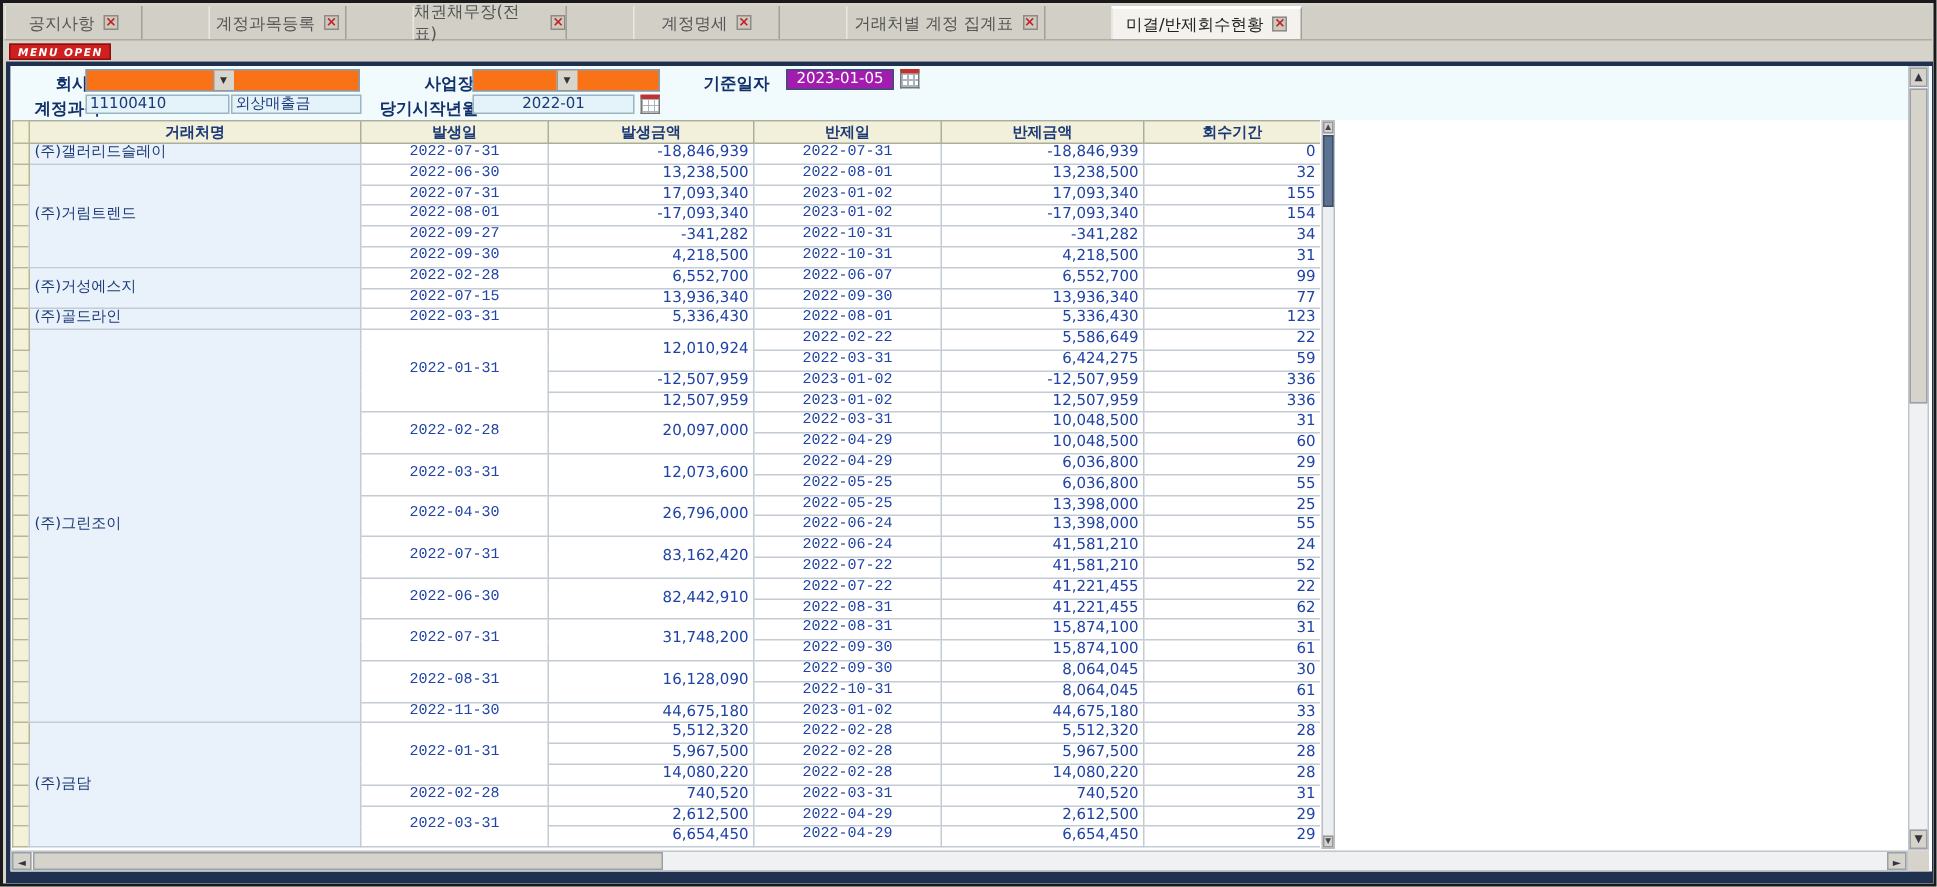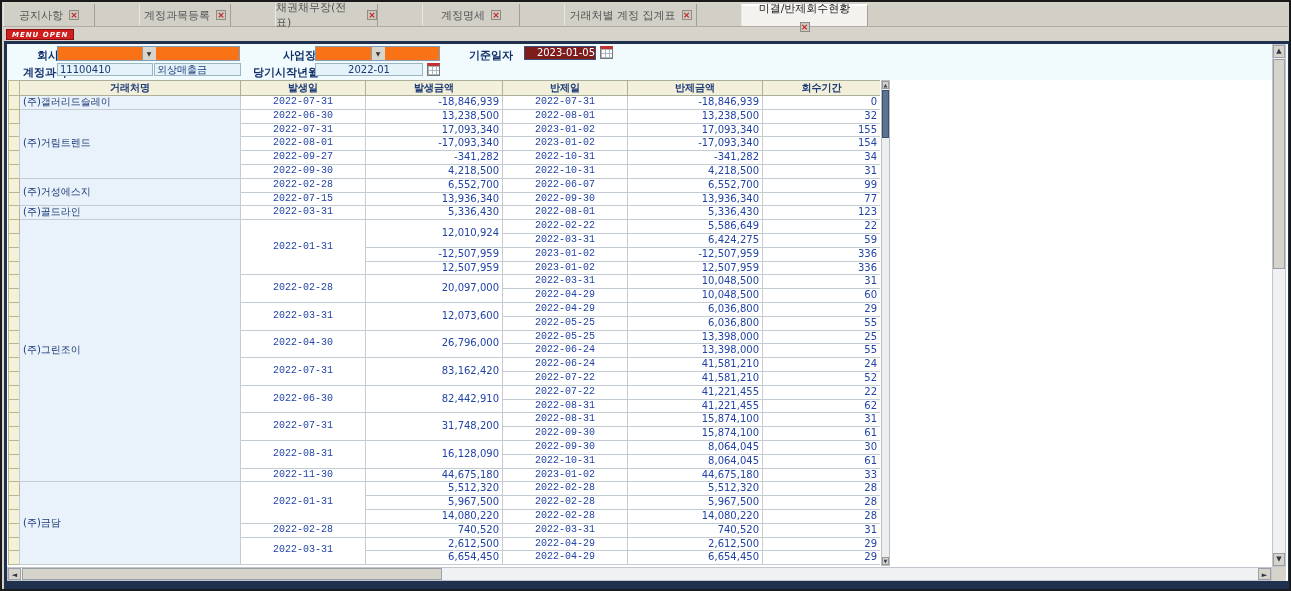--- a/index.html
+++ b/index.html
@@ -13,21 +13,21 @@
 
   
   .tabbar { position:absolute; left:1px; top:2px; width:1285px; height:23px;
     background:#d2cfc7; display:flex; border-bottom:1px solid #b0aca4;gap:44px; }
   .tab { display:flex; align-items:center; justify-content:center; gap:6px;
     font-size:11px; color:#555; background:#d2cfc7;
     border-right:1px solid #a39f97; border-left:1px solid #e9e7e1; }
   .tab:nth-child(1){width:92px}.tab:nth-child(2){width:92px}
   .tab:nth-child(3){width:103px}.tab:nth-child(4){width:98px}
   .tab:nth-child(5){width:133px}.tab:nth-child(6){width:127px}
-  .tab.active { background:#f3f2ee; color:#222; border-top:2px solid #fff;flex-direction:column; }
+  .tab.active { background:#f3f2ee; color:#222; border-top:2px solid #fff; }
   .tab-close { display:inline-block; width:10px; height:10px; line-height:8px;
     font-size:9px; font-weight:bold; text-align:center; color:#c22222;
     background:#ccc9c1; border:1px solid #8f8b83; }
 
   
   .menu-open { position:absolute; left:4px; top:27px; height:11px; padding:0 5px;
     background:#cf1f1f; border:1px solid #8c0f0f; color:#fff;
     font-size:7px; line-height:10px; font-weight:bold; font-style:italic; letter-spacing:1px; }
 
   
@@ -37,22 +37,22 @@
 
   
   .filterbar { position:absolute; left:0; top:0; right:0; height:36px; background:#f1fafd; }
   .flabel { position:absolute; font-size:11px; font-weight:bold; color:#12306a; white-space:nowrap; }
   .select { position:absolute; height:15px; background:#f97316; border:1px solid #7f9db9;
     display:flex; align-items:center;flex-direction:column; }
   .select-value { flex:1; padding-left:3px; font-size:10px; color:#1c3a78;
     white-space:nowrap; overflow:hidden; }
   .select-btn { width:14px; height:100%; background:#d8d5cd; border-left:1px solid #9b978f;
     font-size:6px; color:#333; display:flex; align-items:center; justify-content:center; }
-  .date-sel { position:absolute; height:14px; background:#7f1d1d; border:1px solid #3c4f77;
-    color:#fff; font-size:10px; line-height:12px; text-align:right; }
+  .date-sel { position:absolute; height:14px; background:#a21caf; border:1px solid #3c4f77;
+    color:#fff; font-size:10px; line-height:12px; text-align:center; }
   .field { position:absolute; height:13px; background:#e3f3f9; border:1px solid #9bb6c2;
     font-size:10px; line-height:11px; color:#1c3a78; padding:0 2px; white-space:nowrap; overflow:hidden; }
   .center { text-align:center; }
   .cal { position:absolute; width:13px; height:13px; background:#fff; border:1px solid #777;
     border-top:3px solid #c23030;
     background-image:
       repeating-linear-gradient(0deg,#aab4bc 0 1px,transparent 1px 4px),
       repeating-linear-gradient(90deg,#aab4bc 0 1px,transparent 1px 4px); }
 
   

